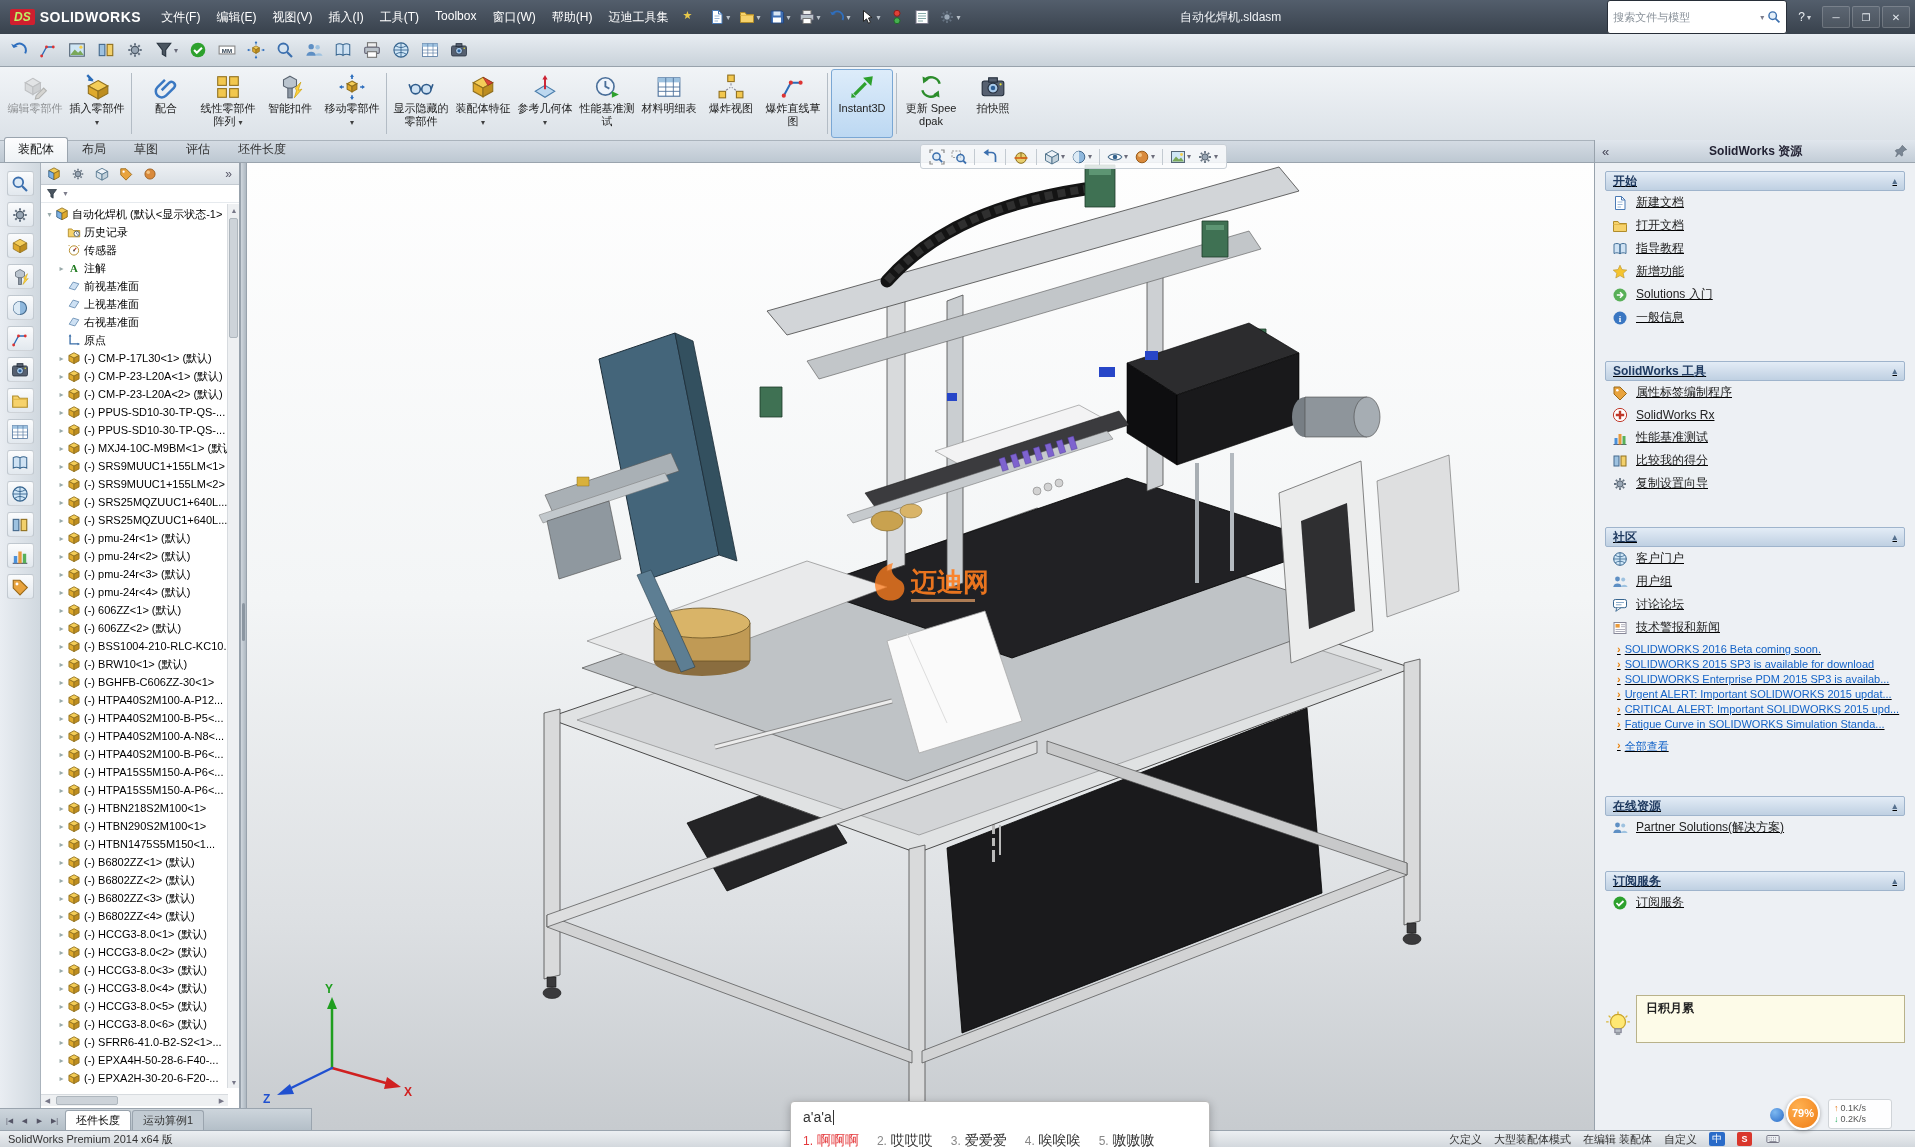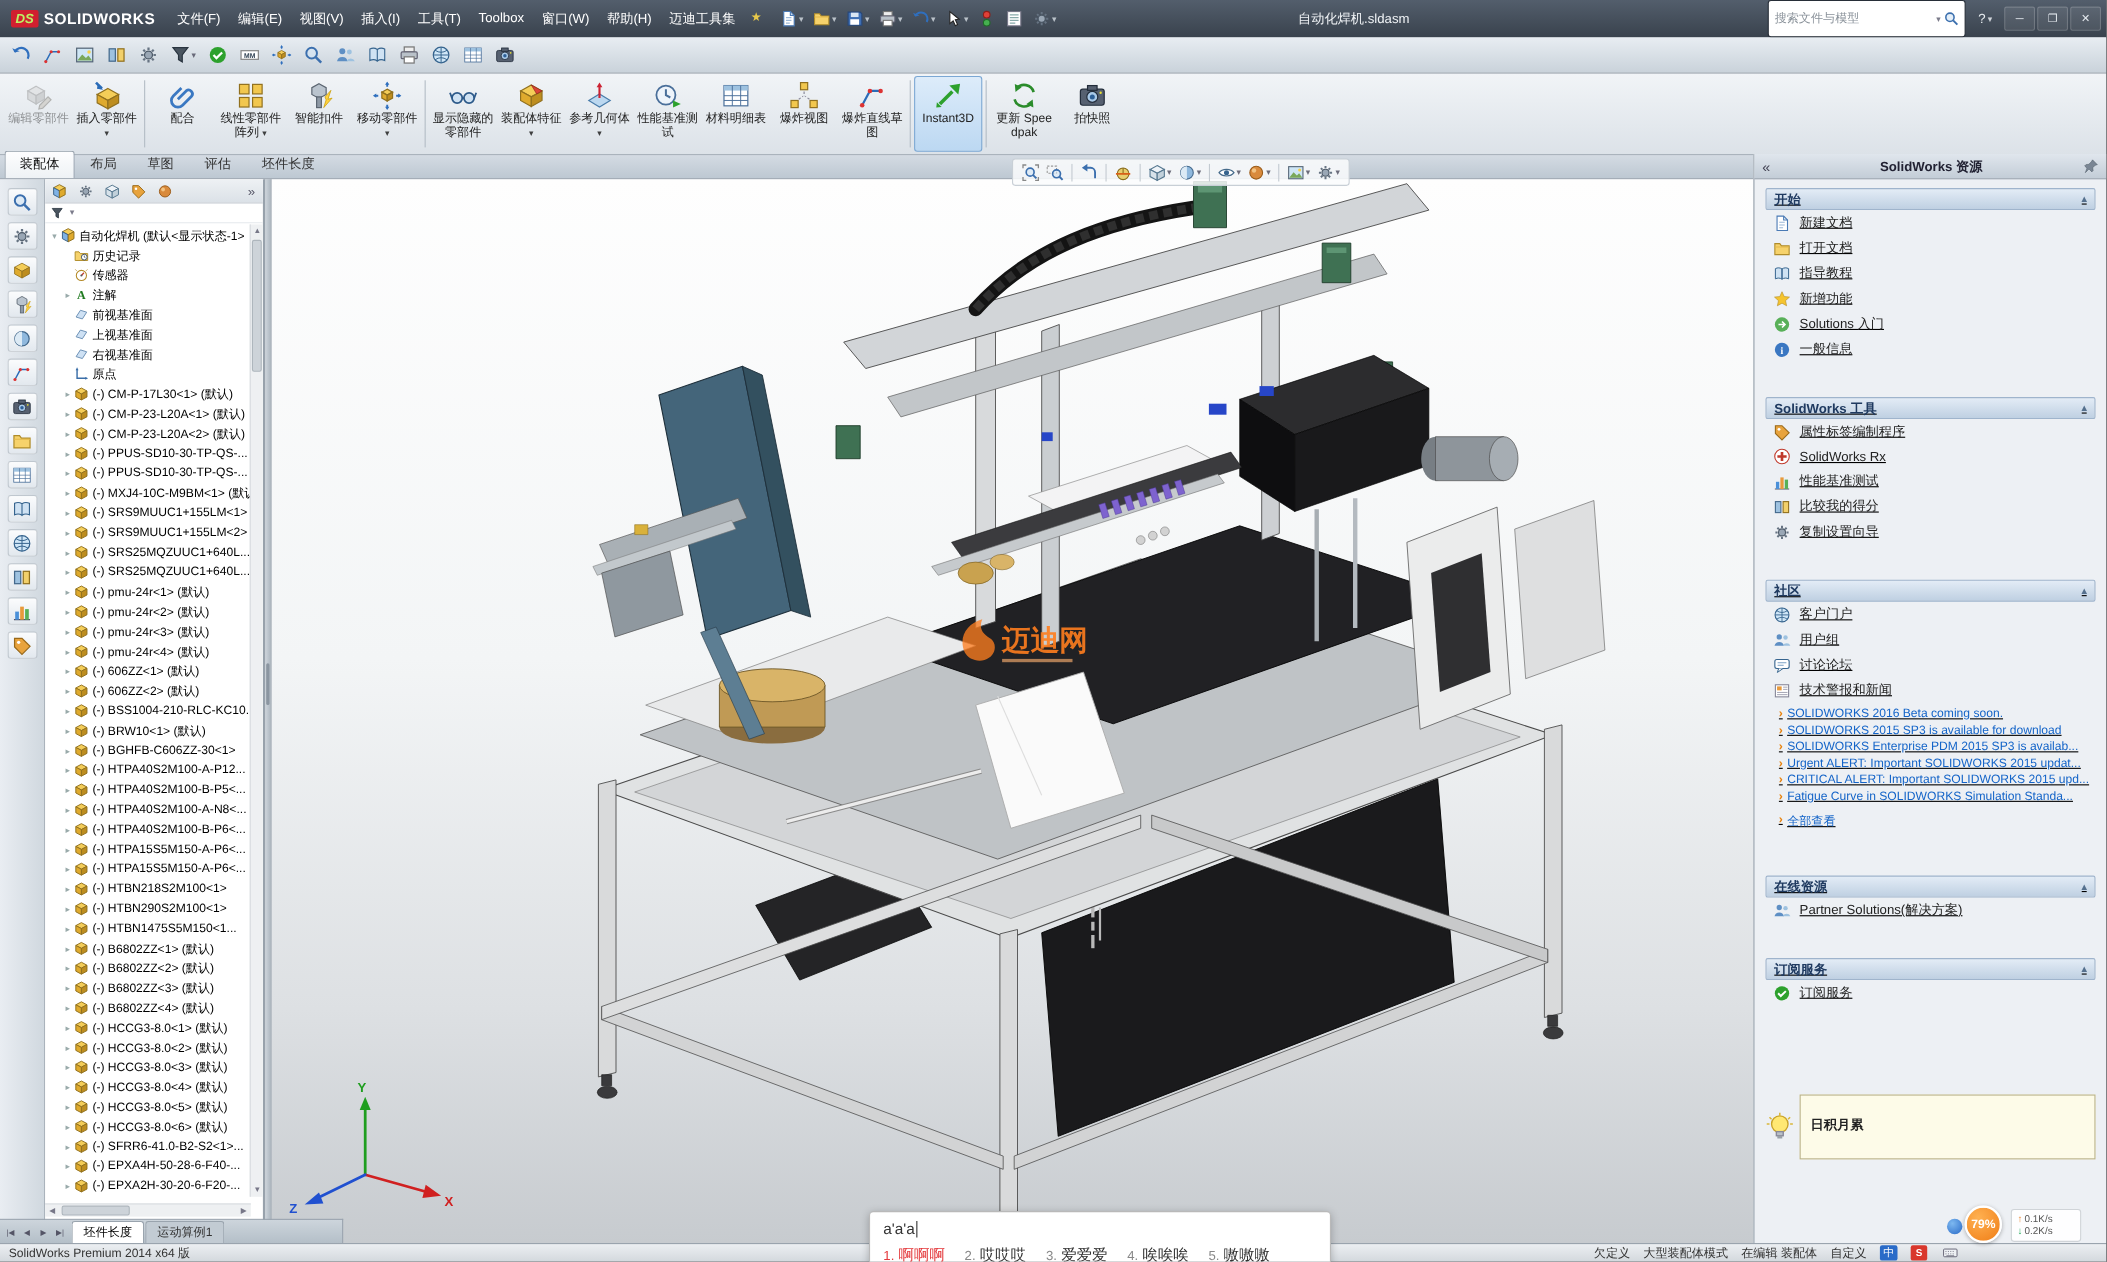--- a/index.html
+++ b/index.html
@@ -134,21 +134,21 @@
   .tp-header { height:20px; background:linear-gradient(#e3ecf6,#bfd0e2); border:1px solid #9fb4cc; border-radius:2px;
     display:flex; align-items:center; justify-content:space-between; padding:0 7px; font-weight:bold; color:#1f3a60; font-size:12px; }
   .tp-chev { font-size:9px; color:#55708e; }
   .tp-item { display:flex; align-items:center; gap:8px; padding:3px 4px 3px 7px; font-size:12px; color:#222; }
   .tp-news { padding:3px 0 0 12px; }
   .tp-news-item { font-size:11px; color:#1464c8; line-height:15px; white-space:nowrap; overflow:hidden; display:flex; gap:4px; }
   .tp-bullet { color:#e8820c; font-weight:bold; }
   .tp-viewall { font-size:11px; color:#1464c8; padding:7px 0 0 12px; display:flex; gap:4px; }
   .tp-tip { position:absolute; left:8px; right:10px; top:855px; display:flex; }
   .tip-bulb { width:30px; height:36px; margin-top:12px; }
-  .tip-box { flex:1; border:1px solid #b9b28a; background:#fdfbe8; padding:18px 9px; margin-left:3px; }
+  .tip-box { flex:1; border:1px solid #b9b28a; background:#fdfbe8; padding:4px 9px; margin-left:3px; }
   .tip-title { font-weight:bold; font-size:12px; color:#222; margin-bottom:4px; }
   .tip-text { font-size:11px; color:#333; line-height:15px; }
 
   
   .modeltabs { position:absolute; left:0; top:1108px; width:312px; height:22px;
     background:linear-gradient(#cdd5dc,#b4bfc8); border-top:1px solid #9aa4ae; border-right:1px solid #9aa4ae;
     display:flex; align-items:flex-end; padding-left:2px; z-index:5; }
   .mt-navs { display:flex; }
   .mt-nav { width:15px; height:18px; font-size:7px; color:#556; display:flex; align-items:center; justify-content:center; }
   .mt-list { display:flex; margin-left:3px; }

